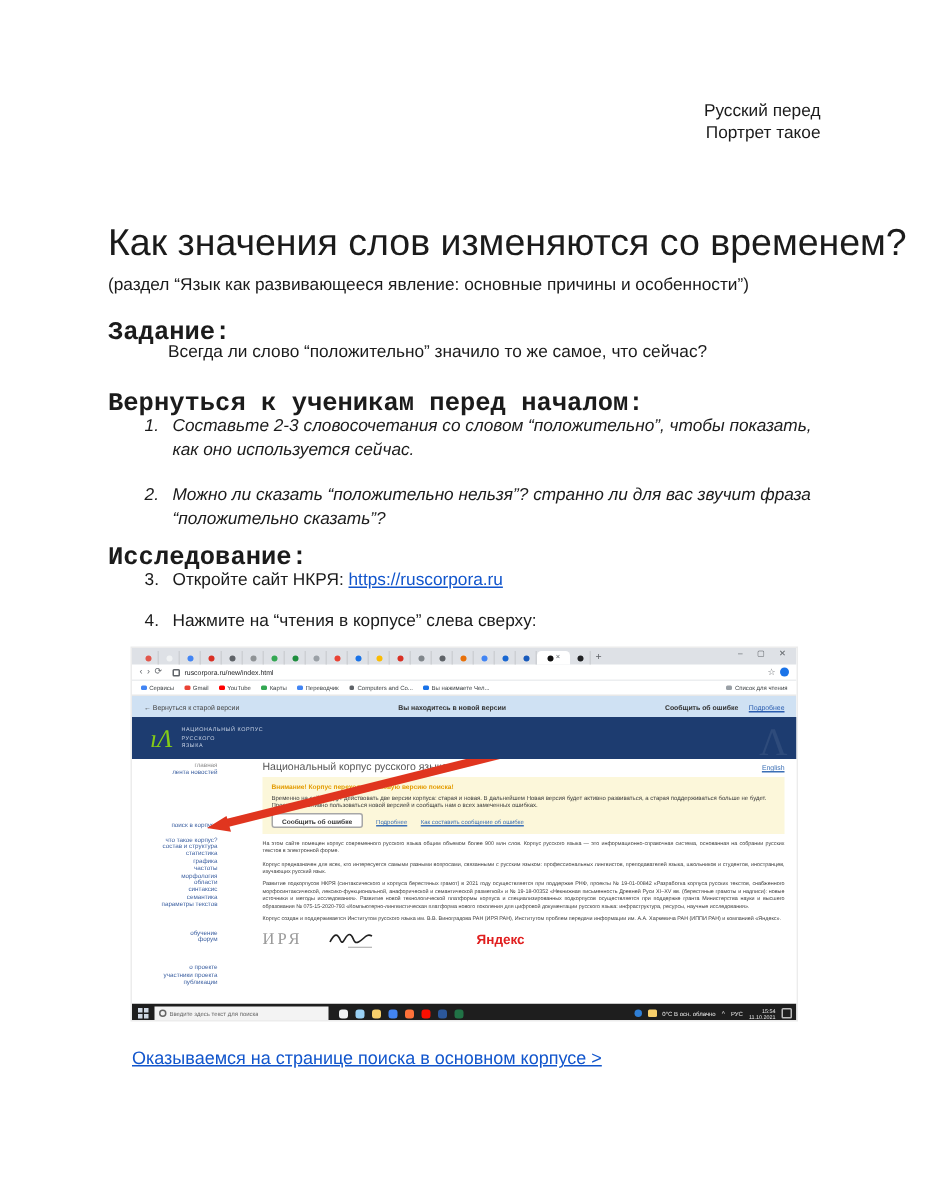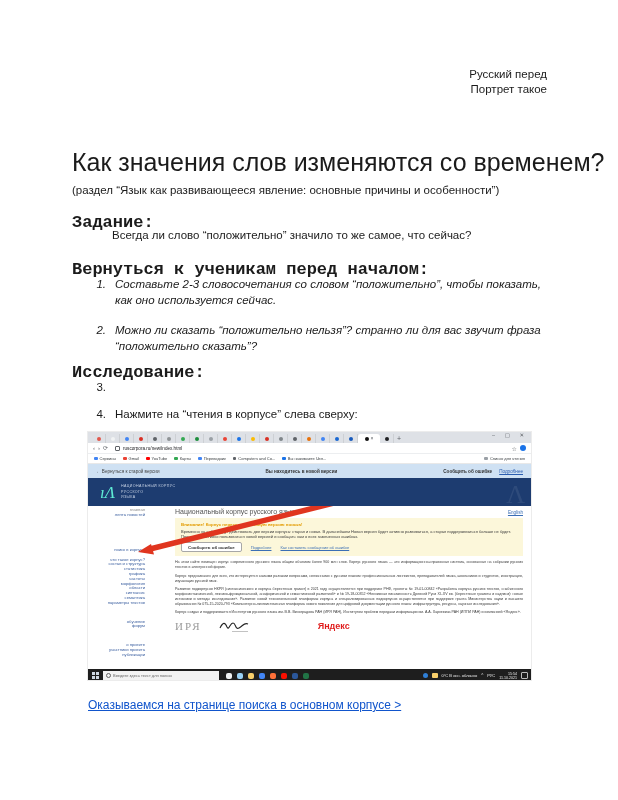--- a/index.html
+++ b/index.html
@@ -39,21 +39,21 @@
   .bm{display:flex;align-items:center;margin-right:7px;flex:0 0 auto;}
   .bm .fav{width:3.5px;height:3.5px;border-radius:1px;margin-right:2px;}
   .bm-right{margin-left:auto;color:#3c4043;display:flex;align-items:center;}
   .bm-right .fav{width:3.5px;height:3.5px;background:#9aa0a6;border-radius:1px;margin-right:2px;}
   .notice{height:14px;background:#cfe1f3;display:flex;align-items:center;padding:0 8px;font-size:4.6px;color:#333;}
   .notice .back{color:#444;}
   .notice .center{flex:1;text-align:center;font-weight:700;}
   .notice .rep{font-weight:700;margin-right:7px;}
   .notice .more{color:#2a5db0;text-decoration:underline;}
   .siteheader{height:28px;background:#1d3c70;position:relative;display:flex;align-items:center;padding-left:12px;overflow:hidden;}
-  .nkry-glyph{color:#5eead4;font-family:"Liberation Serif",serif;font-style:italic;font-size:17px;line-height:17px;margin-right:6px;}
+  .nkry-glyph{color:#84cc16;font-family:"Liberation Serif",serif;font-style:italic;font-size:17px;line-height:17px;margin-right:6px;}
   .logolines{display:flex;flex-direction:column;gap:1px;}
   .logolines span{font-size:3.6px;line-height:4.4px;color:#c9d4e6;letter-spacing:.4px;}
   .watermark{position:absolute;right:6px;top:2px;font-size:26px;color:rgba(255,255,255,.08);font-family:"Liberation Serif",serif;}
   .sitebody{display:flex;height:163px;background:#fff;position:relative;}
   .snav{width:57px;flex:0 0 57px;text-align:right;padding:1px 7px 0 0;}
   .snav .home{font-size:4.2px;line-height:6px;color:#8b8b8b;}
   .snav li,.snav .news,.snav .srch{font-size:4.2px;line-height:4.8px;color:#3b5fa0;cursor:pointer;}
   .snav .news{margin-bottom:30px;}
   .snav .srch{margin-bottom:5px;}
   .snav ul{list-style:none;margin:0;padding:0;}
@@ -118,20 +118,23 @@
   </div>
   <div class="li italic" style="top:322px">
     <span class="num">2.</span>
     <span>Можно ли сказать “положительно нельзя”? странно ли для вас звучит фраза “положительно сказать”?</span>
   </div>
 
   <div class="h-bold" style="top:363px">Исследование:</div>
 
   <div class="li" style="top:379px">
     <span class="num">3.</span>
+    <span>
+      <span>Откройте сайт НКРЯ: </span><a class="doclink">https://ruscorpora.ru</a>
+    </span>
   </div>
   <div class="li" style="top:406px">
     <span class="num">4.</span>
     <span>Нажмите на “чтения в корпусе” слева сверху:</span>
   </div>
 
   <div class="shot">
 
     <div class="tabstrip">
       <div style="display:flex">

